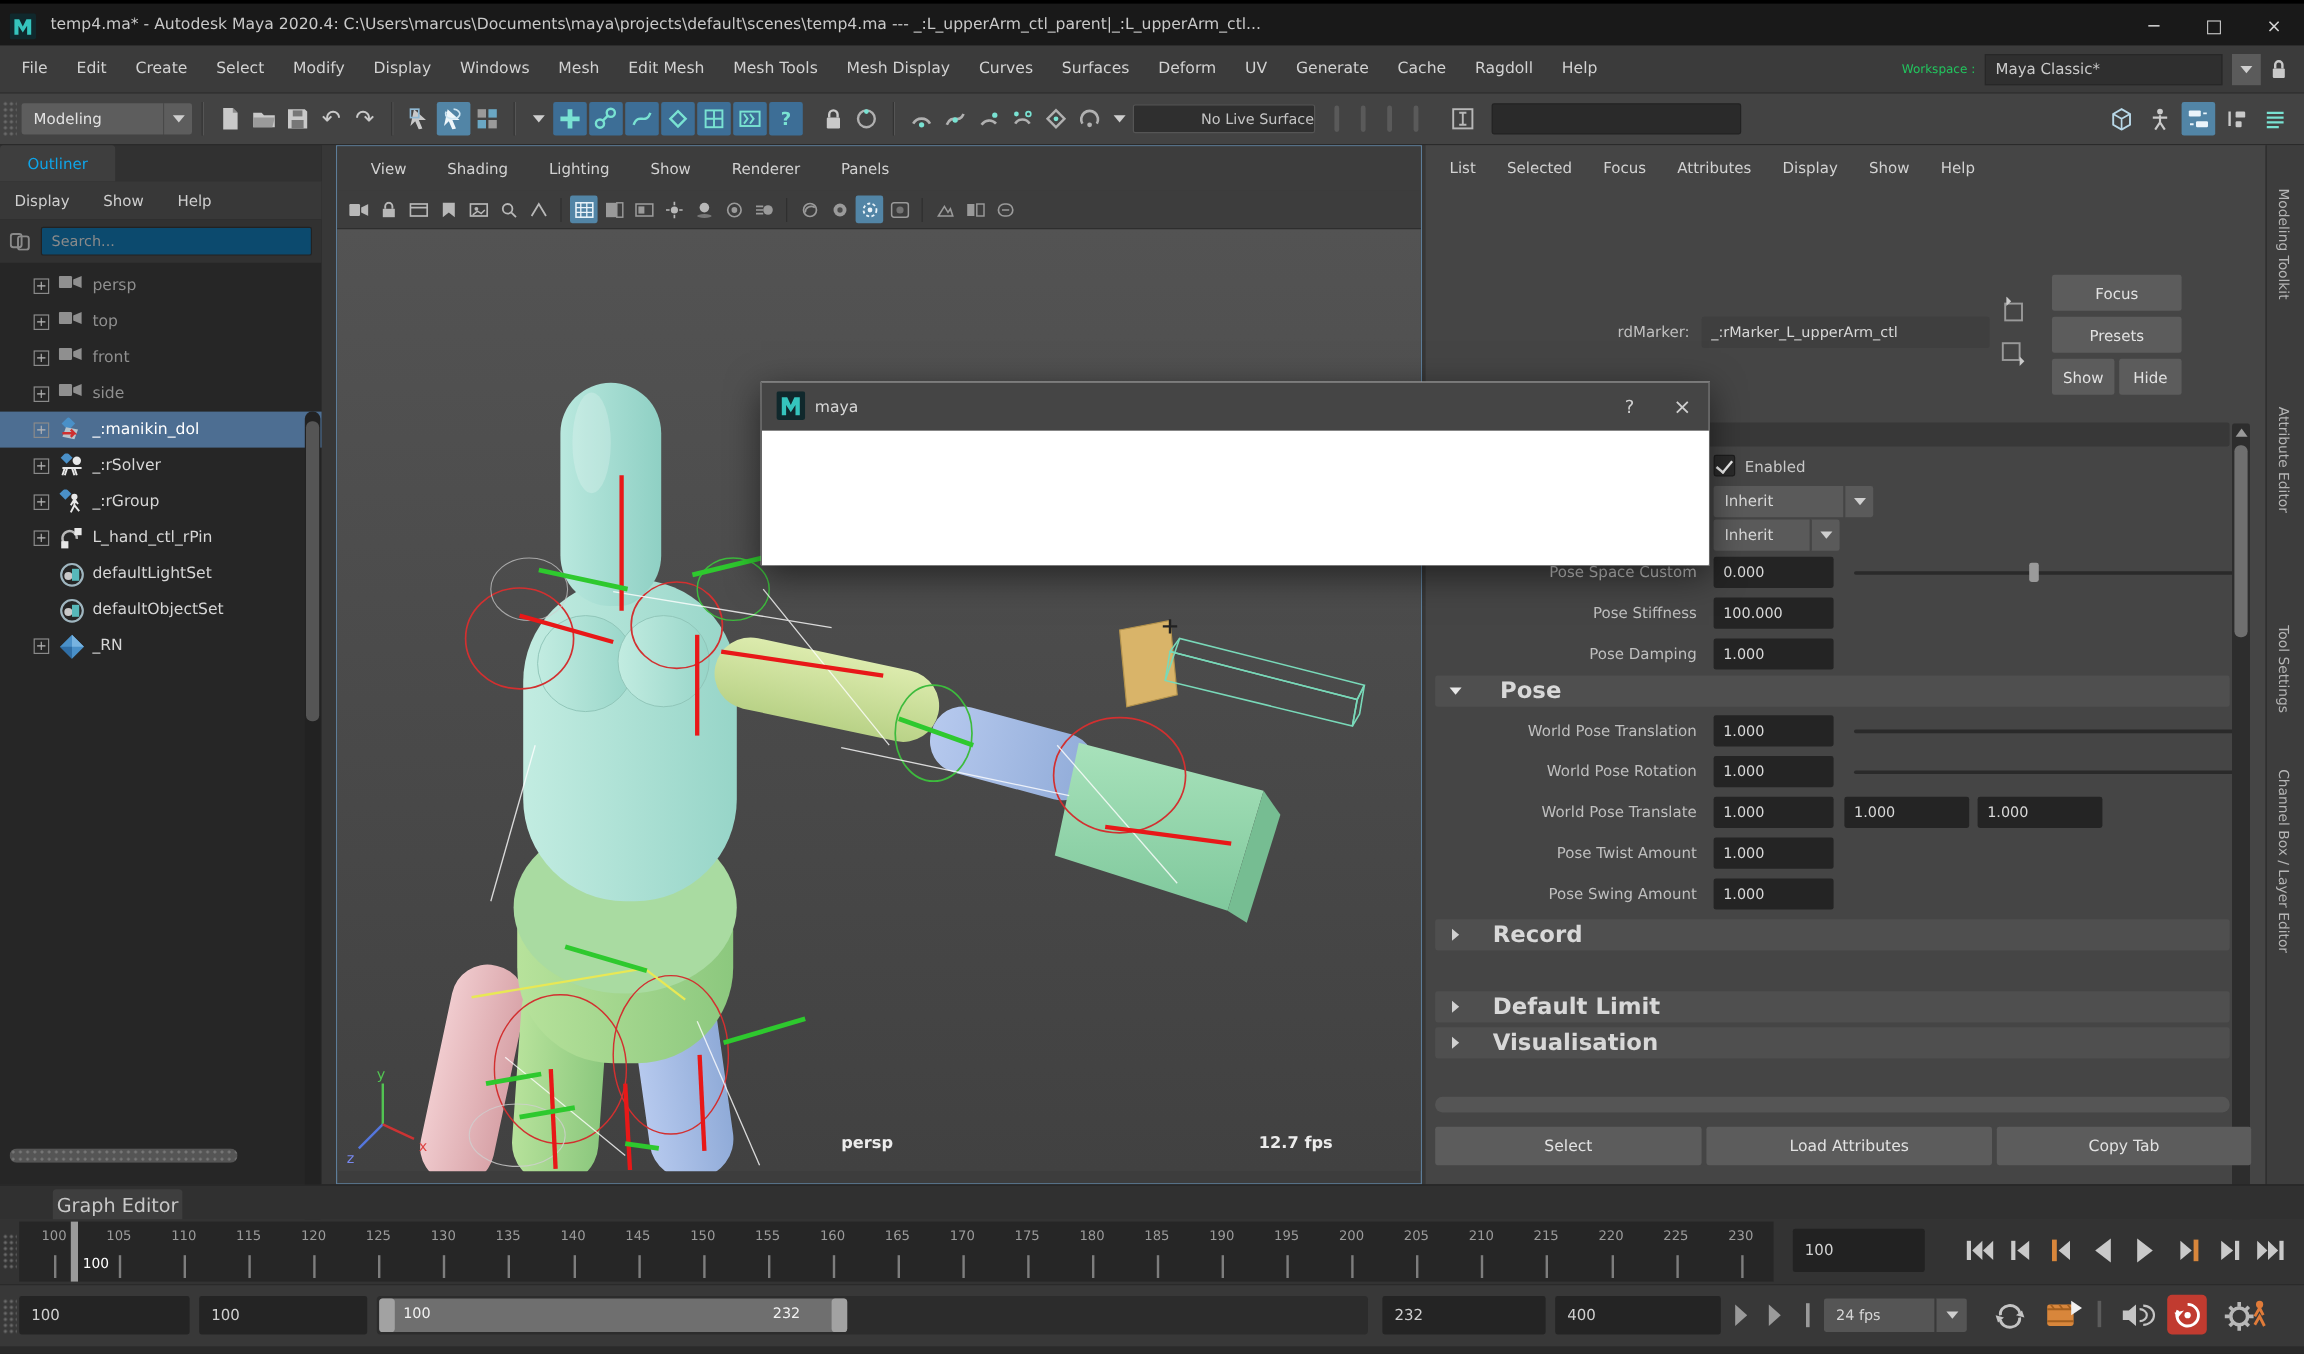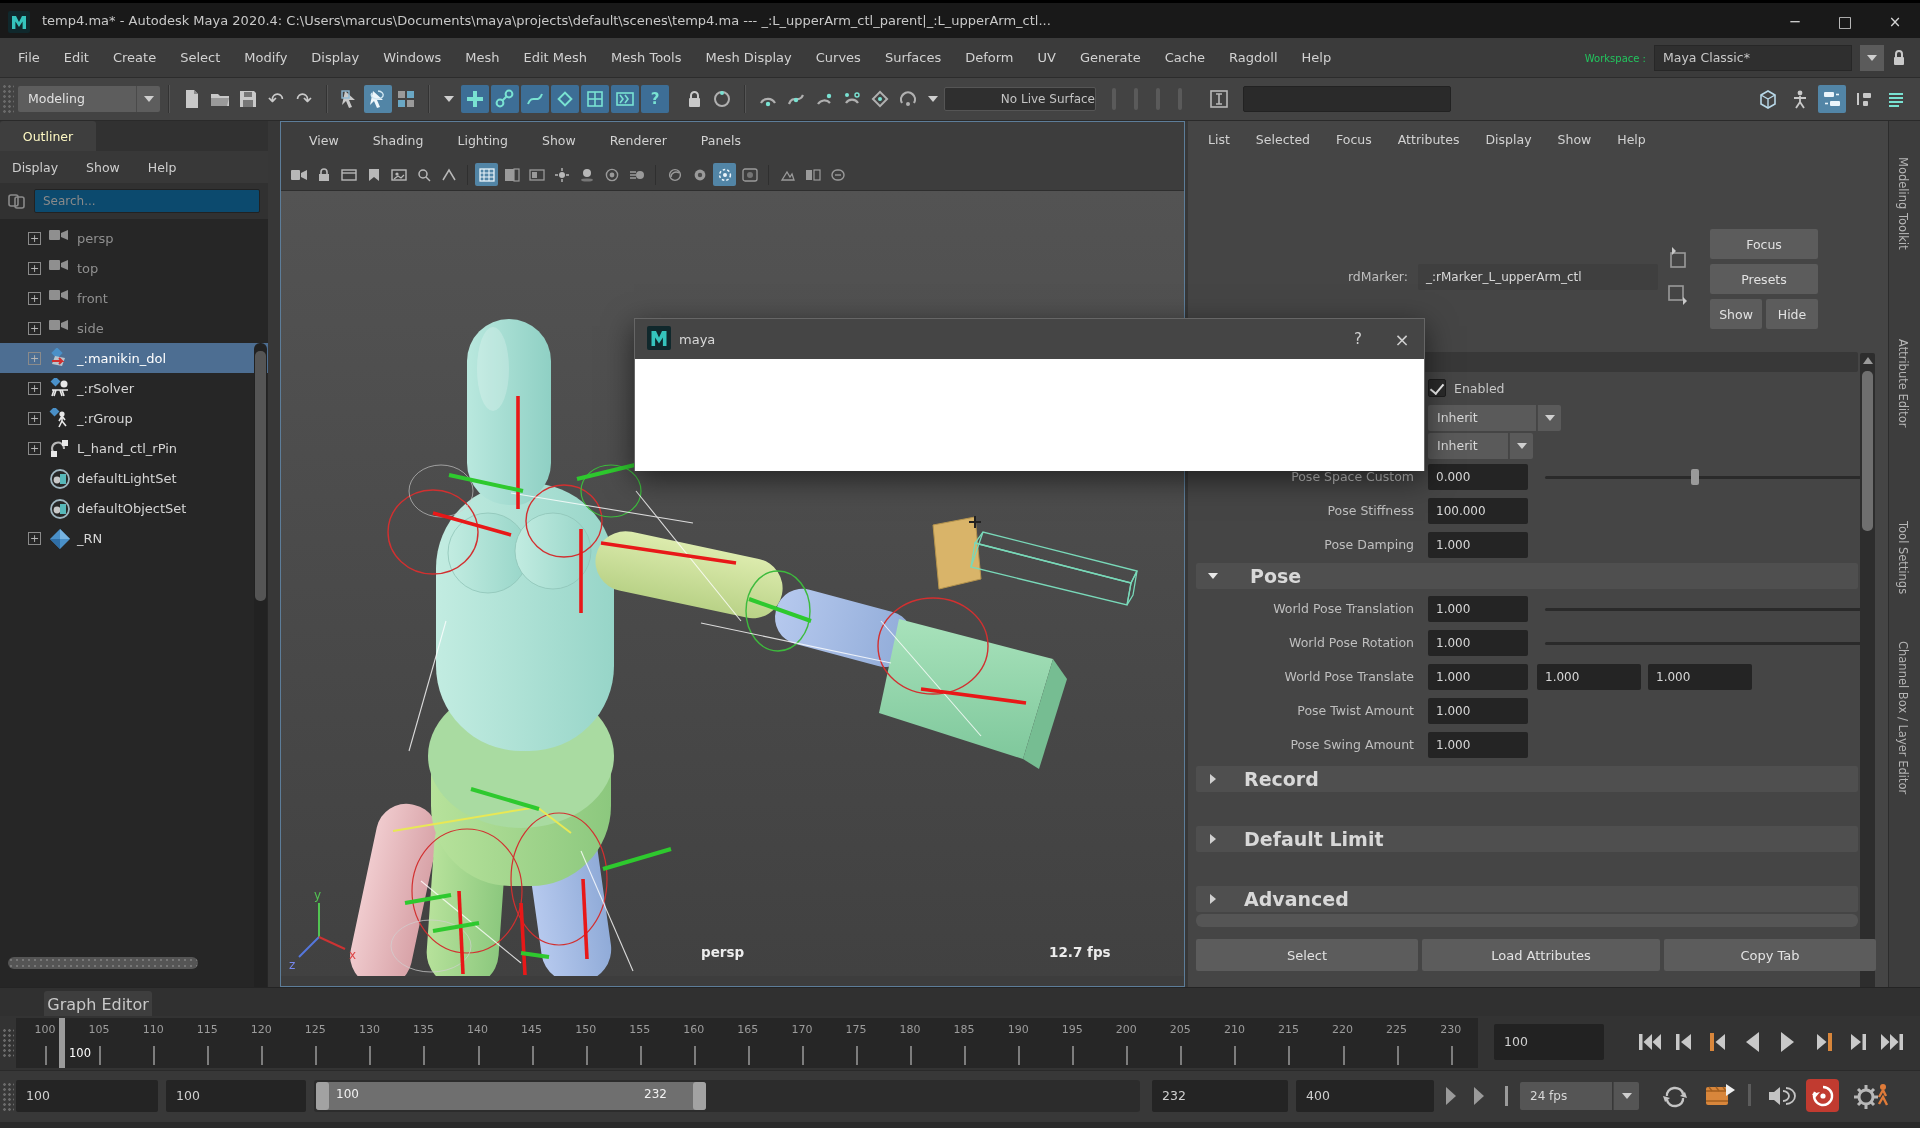--- a/index.html
+++ b/index.html
@@ -31,21 +31,21 @@
   .sdiv { width:2px; height:28px; background:#333; margin:0 8px; border-right:1px solid #555; }
   .ic { width:28px; height:28px; display:flex; align-items:center; justify-content:center; border-radius:2px; }
   .ic.teal { background:#3d6e96; margin:0 1px; }
   .ic.on { background:#5285a6; }
   .nls { width:152px; height:24px; background:#2f2f2f; border:1px solid #555; color:#c4c4c4; font-size:12px; line-height:22px; text-align:right; border-radius:2px; }
   .darkinput { width:208px; height:26px; background:#2a2a2a; border:1px solid #222; border-radius:2px; }
   .slim { width:4px; height:22px; background:#5a5a5a; border-radius:2px; margin:0 9px; }
   
   .outliner { left:0; top:121px; width:268px; height:866px; background:#262626; }
   .ol-tabrow { height:30px; background:#313131; display:flex; }
-  .ol-tab { width:96px; background:#3e3e3e; color:#fef9c3; font-size:12.5px; display:flex; align-items:center; justify-content:center; border-radius:3px 3px 0 0;text-align:right; }
+  .ol-tab { width:96px; background:#3e3e3e; color:#0ea5e9; font-size:12.5px; display:flex; align-items:center; justify-content:center; border-radius:3px 3px 0 0;text-align:right; }
   .ol-menus { height:32px; background:#383838; display:flex; align-items:center; gap:28px; padding-left:12px; }
   .ol-menus span { color:#cfcfcf; font-size:12.5px; }
   .ol-search { height:36px; background:#313131; display:flex; align-items:center; gap:8px; padding:0 8px; }
   .ol-search input { flex:1; height:24px; background:#0c4a6e; border:1px solid #222; color:#bbb; font-size:12px; padding-left:8px; border-radius:2px; font-family:inherit; }
   .ol-search input::placeholder { color:#8a8a8a; }
   .ol-row { height:30px; display:flex; align-items:center; }
   .ol-row.sel { background:#4d6e92; }
   .ol-expand { width:13px; height:13px; border:1px solid #8a8a8a; color:#b5b5b5; font-size:11px; line-height:11px; text-align:center; margin-left:28px; flex:none; }
   .ol-expand.none { border:none; visibility:hidden; }
   .ol-label { font-size:13px; color:#d6d6d6; margin-left:8px; white-space:nowrap; }
@@ -816,23 +816,23 @@
     <span class="ae-field" style="left:240px;top:611px;width:100px">1.000</span>
 
     <div class="ae-sec" style="top:645px">
         <i class="tri-r"></i>
         <b style="margin-left:28px">Record</b>
       </div>
     <div class="ae-sec" style="top:705px">
         <i class="tri-r"></i>
         <b style="margin-left:28px">Default Limit</b>
       </div>
-    <div class="ae-sec" style="top:765px">
+    <div class="ae-sec" style="top:735px">
         <i class="tri-r"></i>
-        <b style="margin-left:28px">Advanced</b>
+        <b style="margin-left:28px">Visualisation</b>
       </div>
 
     <div class="abs" style="left:672px;top:232px;width:15px;height:676px;background:#2d2d2d;border-radius:2px">
       <i style="position:absolute;left:3px;top:4px;width:0;height:0;border-left:5px solid transparent;border-right:5px solid transparent;border-bottom:7px solid #9a9a9a"></i>
       <span style="position:absolute;left:2px;top:18px;width:11px;height:160px;background:#6f6f6f;border-radius:5px"></span>
       <i style="position:absolute;left:3px;bottom:4px;width:0;height:0;border-left:5px solid transparent;border-right:5px solid transparent;border-top:7px solid #9a9a9a"></i>
     </div>
     <div class="abs" style="left:8px;top:793px;width:662px;height:13px;background:#555;border-radius:6px"></div>
 
     <span class="ae-btn abs" style="left:8px;top:818px;width:222px;height:32px;font-size:13px">Select</span>

